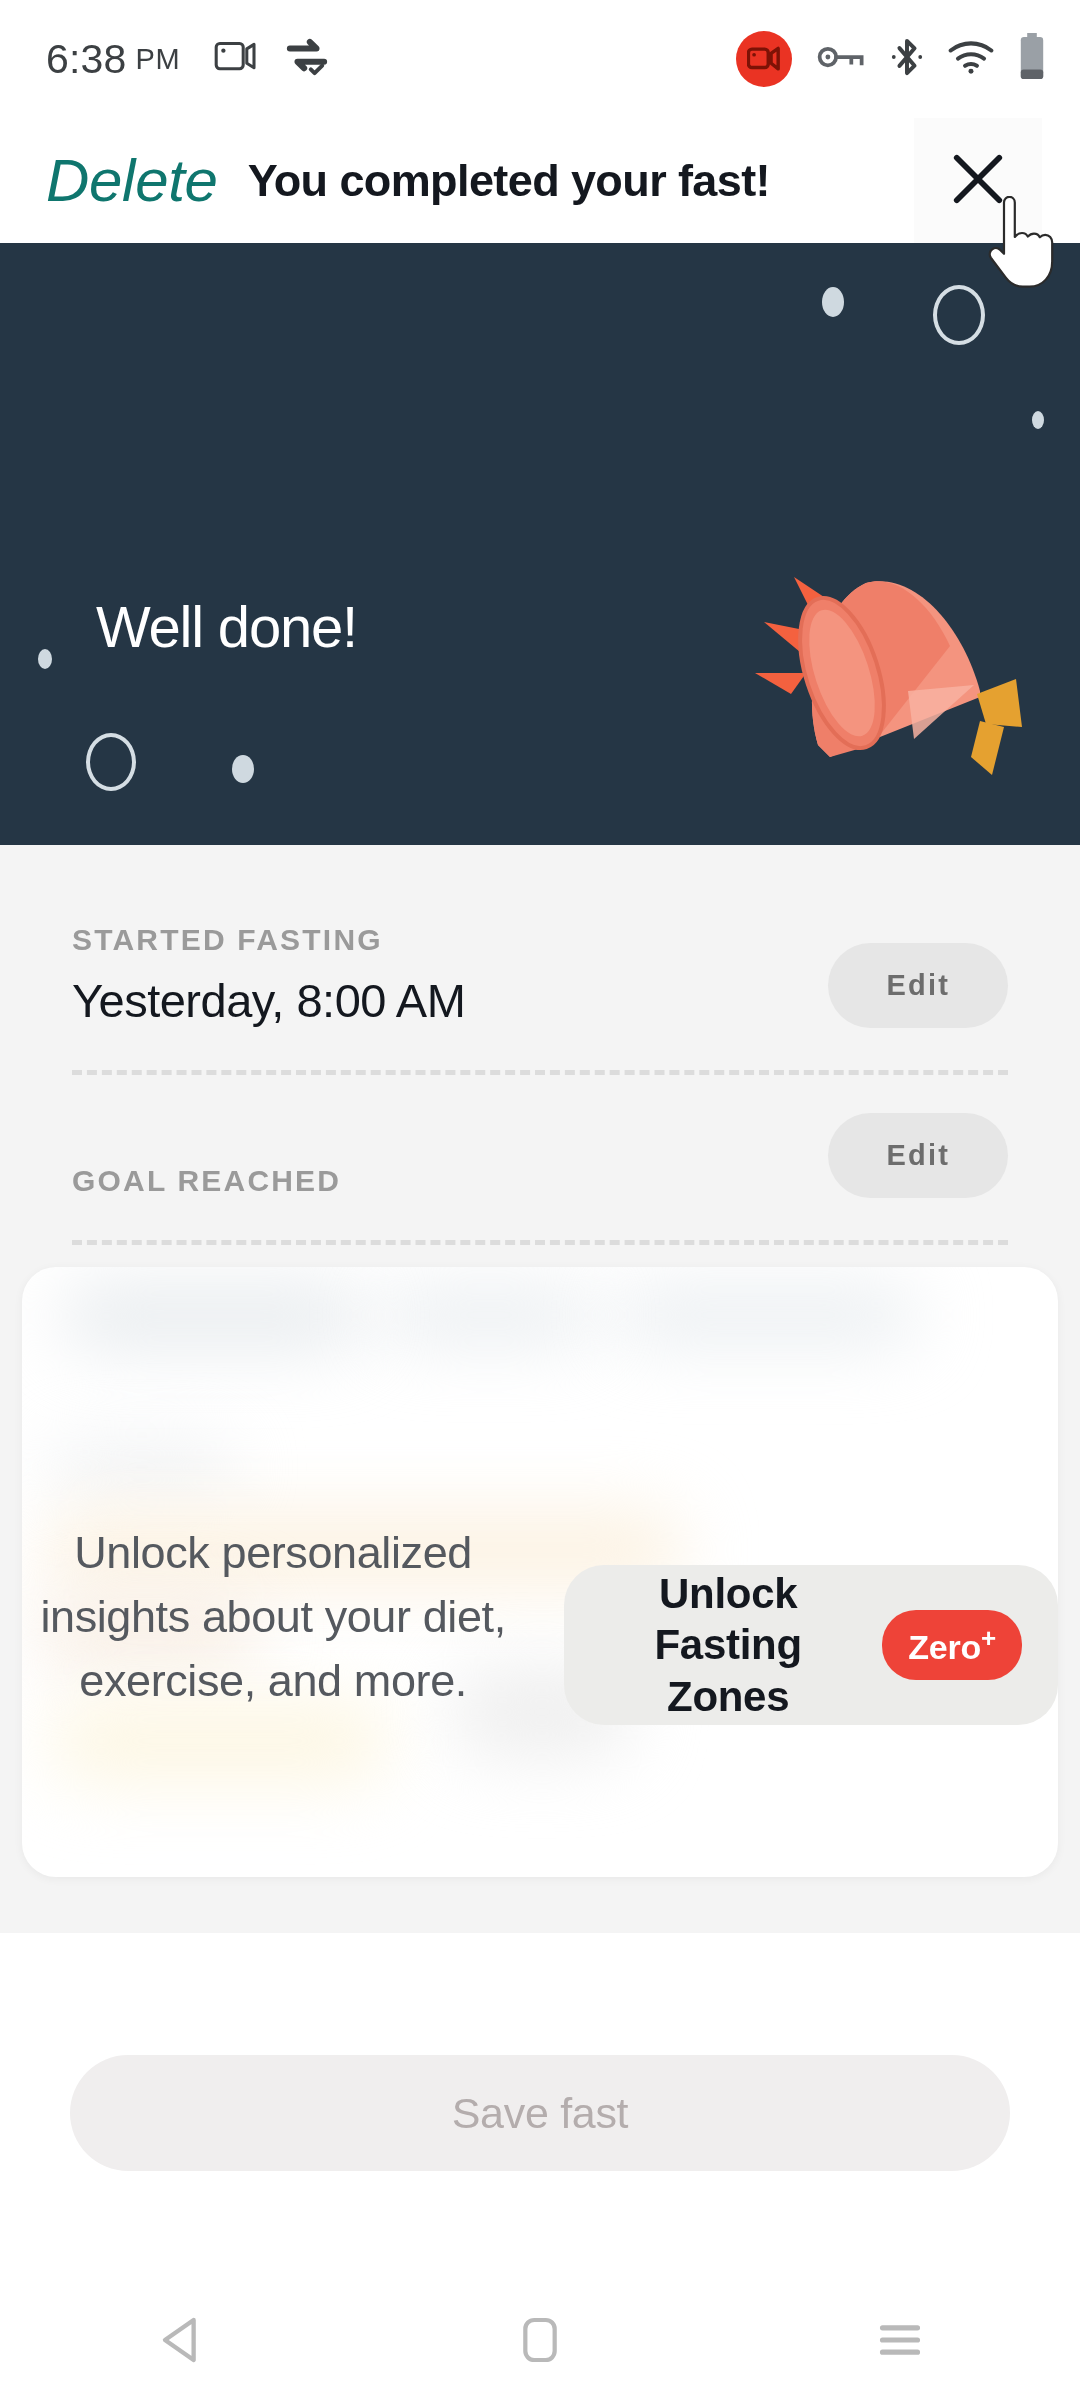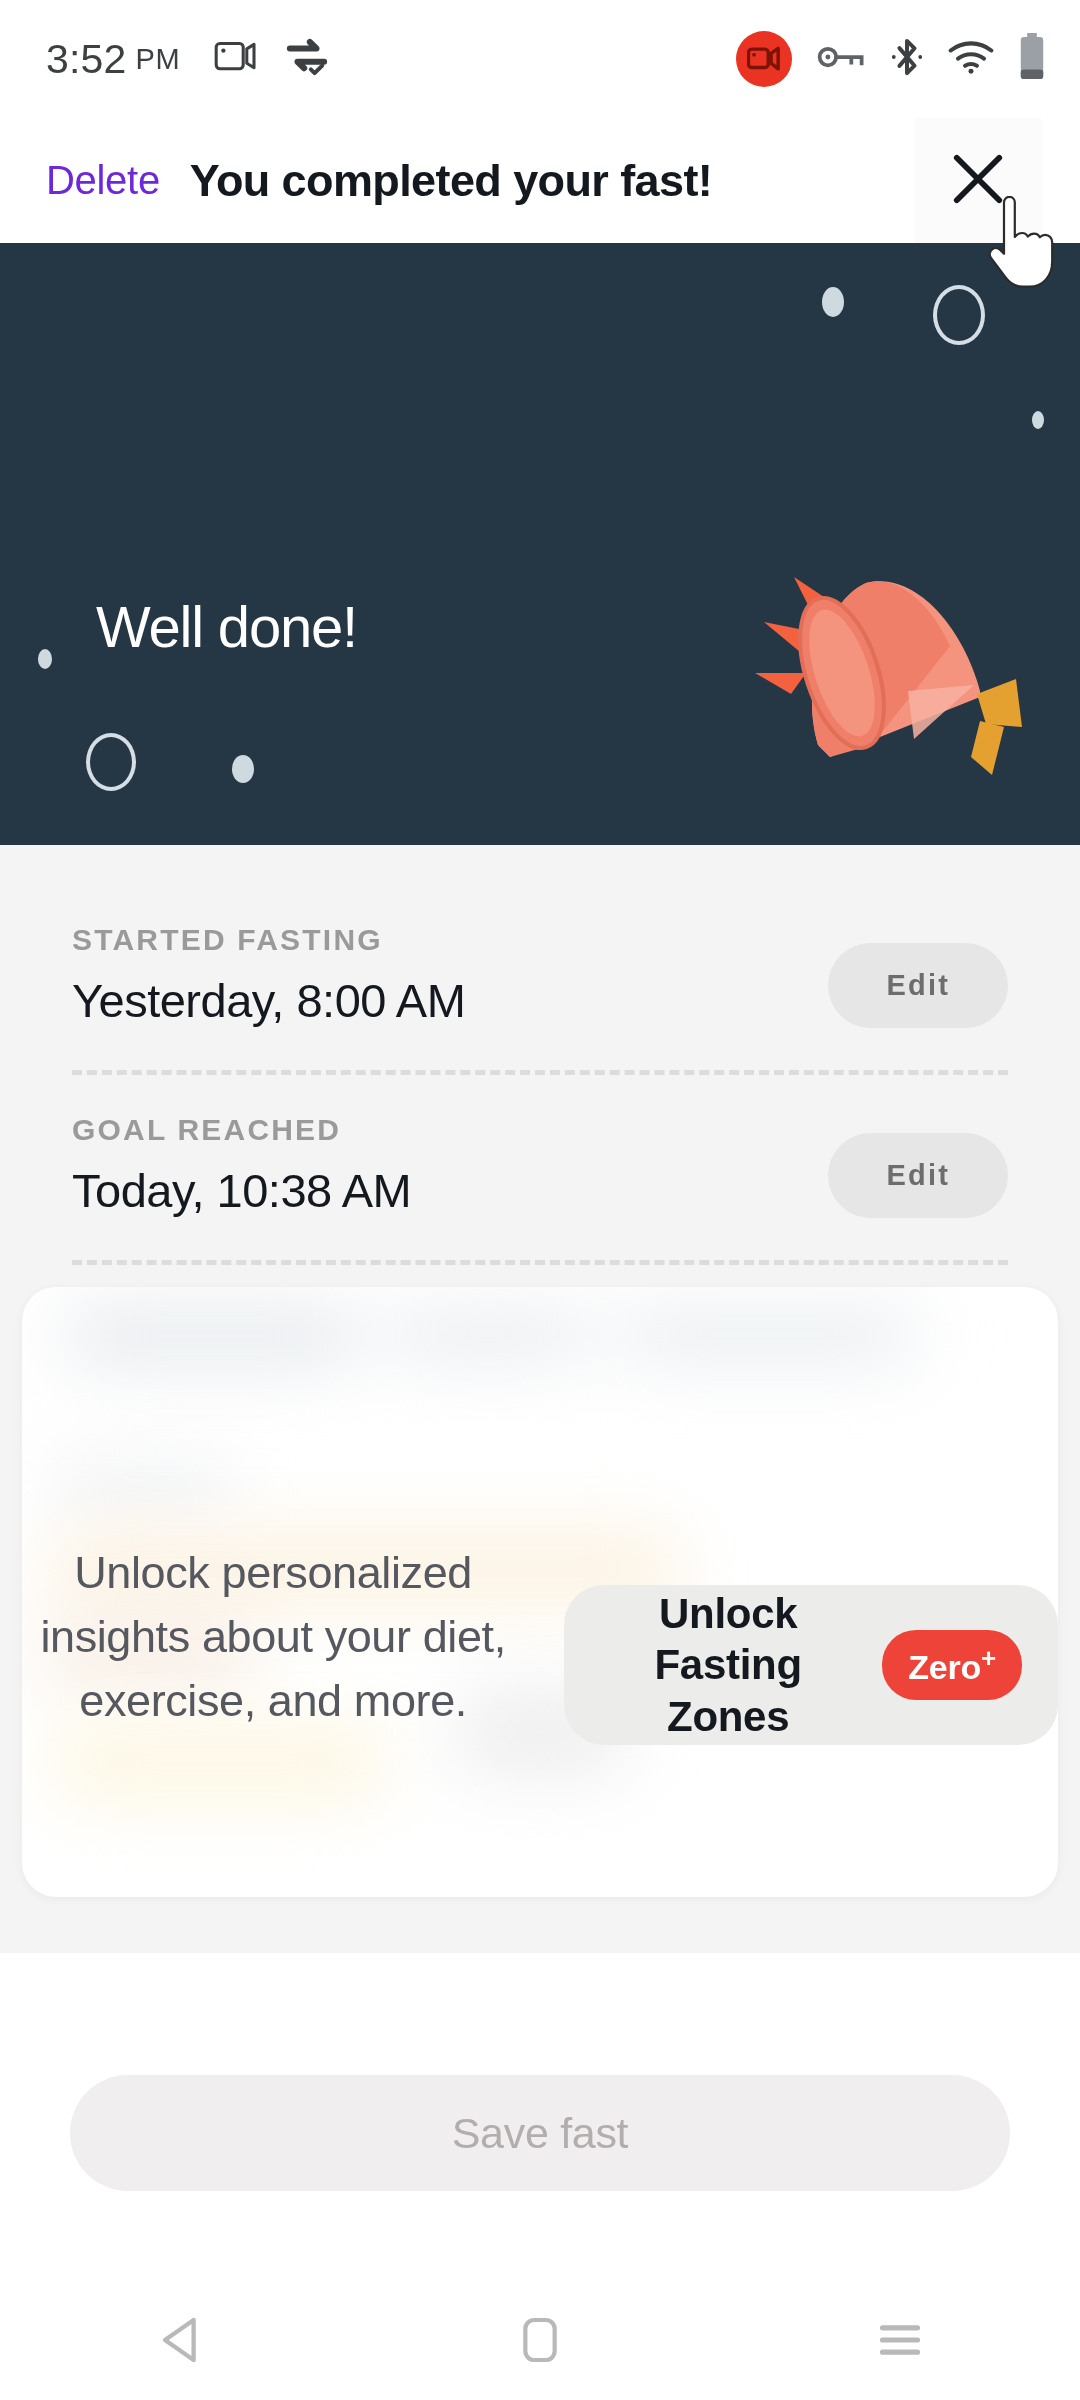--- a/index.html
+++ b/index.html
@@ -34,21 +34,21 @@
 
   
   .appbar{
     height:125px; width:100%;
     display:flex; align-items:center;
     padding:0 38px 0 46px;
     background:#ffffff;
     position:relative;
   }
   .delete-btn{
-    font-size:40px; color:#6d28d9; font-weight:400; letter-spacing:-.3px;
+    font-size:60px; color:#0f766e; font-weight:400; letter-spacing:-.3px;font-style:italic;
   }
   .appbar-title{
     font-size:45px; font-weight:700; color:#14181f;
     margin-left:30px; letter-spacing:-.6px;
   }
   .close-wrap{
     margin-left:auto; width:128px; height:125px;
     display:flex; align-items:center; justify-content:center;
     background:#fbfbfb;
   }
@@ -154,21 +154,21 @@
   }
   .nav-slot{ width:160px; height:116px; display:flex; align-items:center; justify-content:center; }
 
   
   .cursor{ position:absolute; left:982px; top:196px; z-index:60; }
 </style>
 </head>
 <body>
 
 <div class="statusbar">
-  <span class="sb-time">3:52</span>
+  <span class="sb-time">6:38</span>
   <span class="sb-ampm">PM</span>
 
   <span class="sb-left-icons">
     <span>
       <svg width="44" height="36" viewBox="0 0 24 20">
           <rect x="1" y="2.5" width="15" height="14" rx="2" fill="none" stroke="#3c4043" stroke-width="1.7"></rect>
           <circle cx="5" cy="6.5" r="1.2" fill="#3c4043"></circle>
           <path d="M18 5.5 L22 3 L22 16 L18 13.5 Z" fill="none" stroke="#3c4043" stroke-width="1.7" stroke-linejoin="round"></path>
         </svg>
     </span>
@@ -276,21 +276,20 @@
       <div class="dvalue">Yesterday, 8:00 AM</div>
     </div>
     <button class="edit-btn">Edit</button>
   </div>
 
   <div class="dashed"></div>
 
   <div class="drow">
     <div class="drow-txt">
       <div class="dlabel">Goal reached</div>
-      <div class="dvalue">Today, 10:38 AM</div>
     </div>
     <button class="edit-btn">Edit</button>
   </div>
 
   <div class="dashed"></div>
 </div>
 
 <div class="promo-wrap">
   <div class="promo">
 

